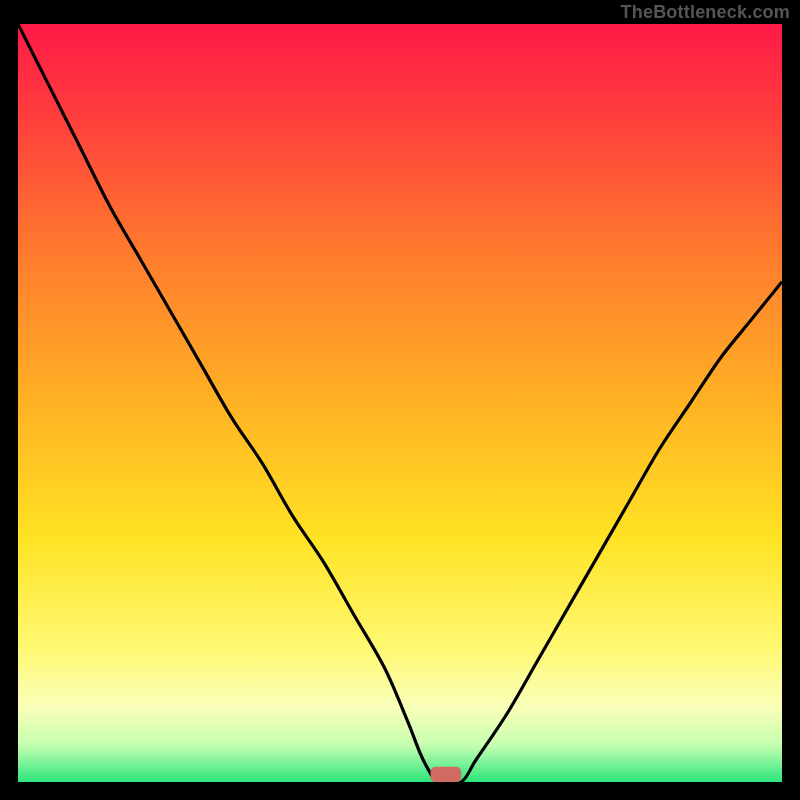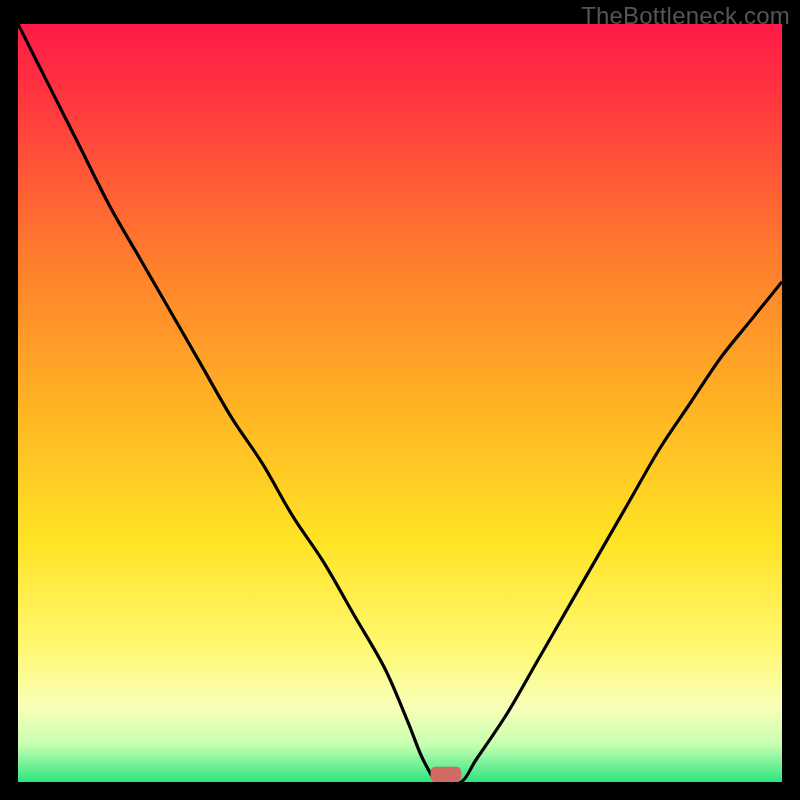--- a/index.html
+++ b/index.html
@@ -15,22 +15,22 @@
     position: relative;
     width: 800px;
     height: 800px;
     background: #000;
   }
   .watermark {
     position: absolute;
     top: 2px;
     right: 10px;
     color: #555;
-    font-size: 24px;
-    font-weight: 400;
+    font-size: 18px;
+    font-weight: 700;
     letter-spacing: 0.2px;
     z-index: 50;
     user-select: none;
   }
   .plot {
     position: absolute;
     left: 18px;
     top: 24px;
     width: 764px;
     height: 758px;

